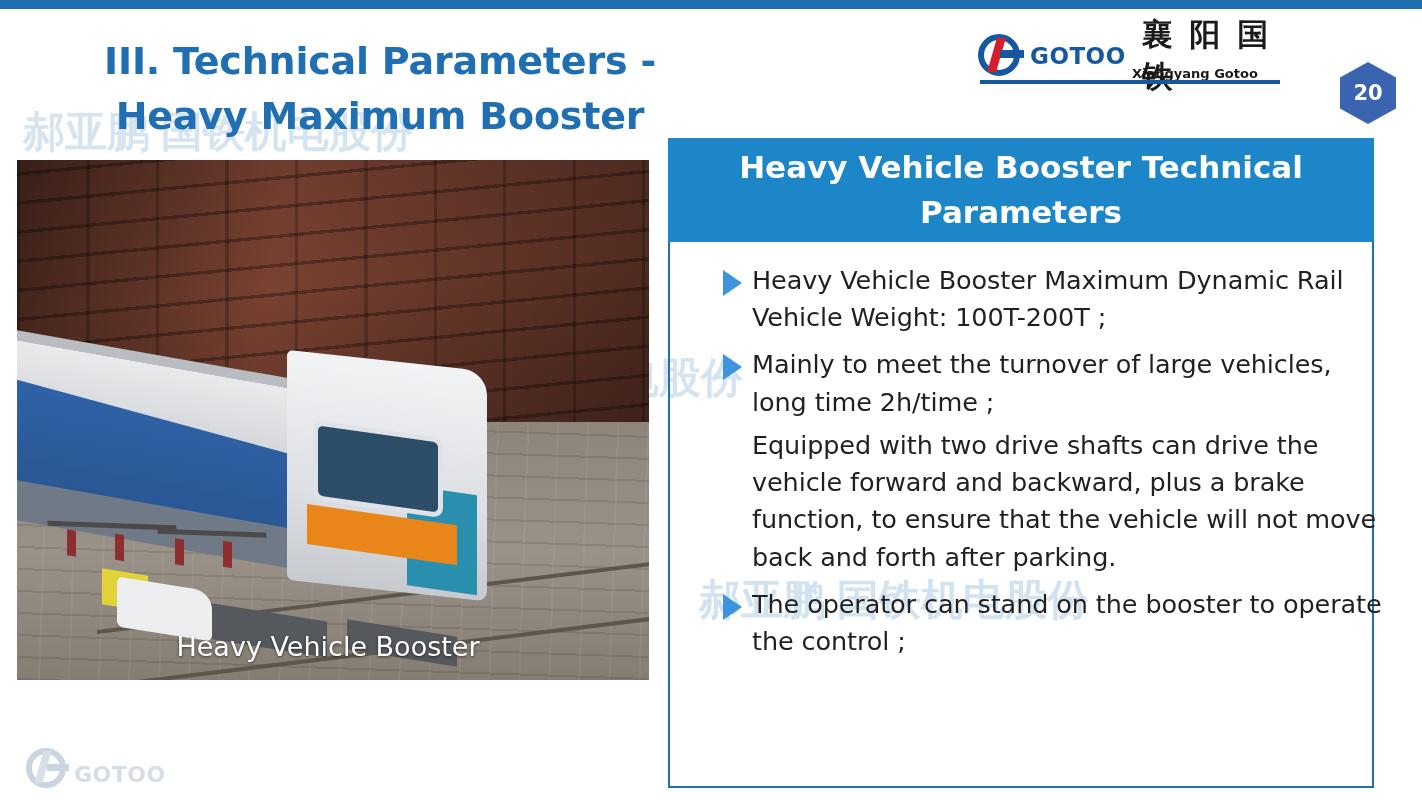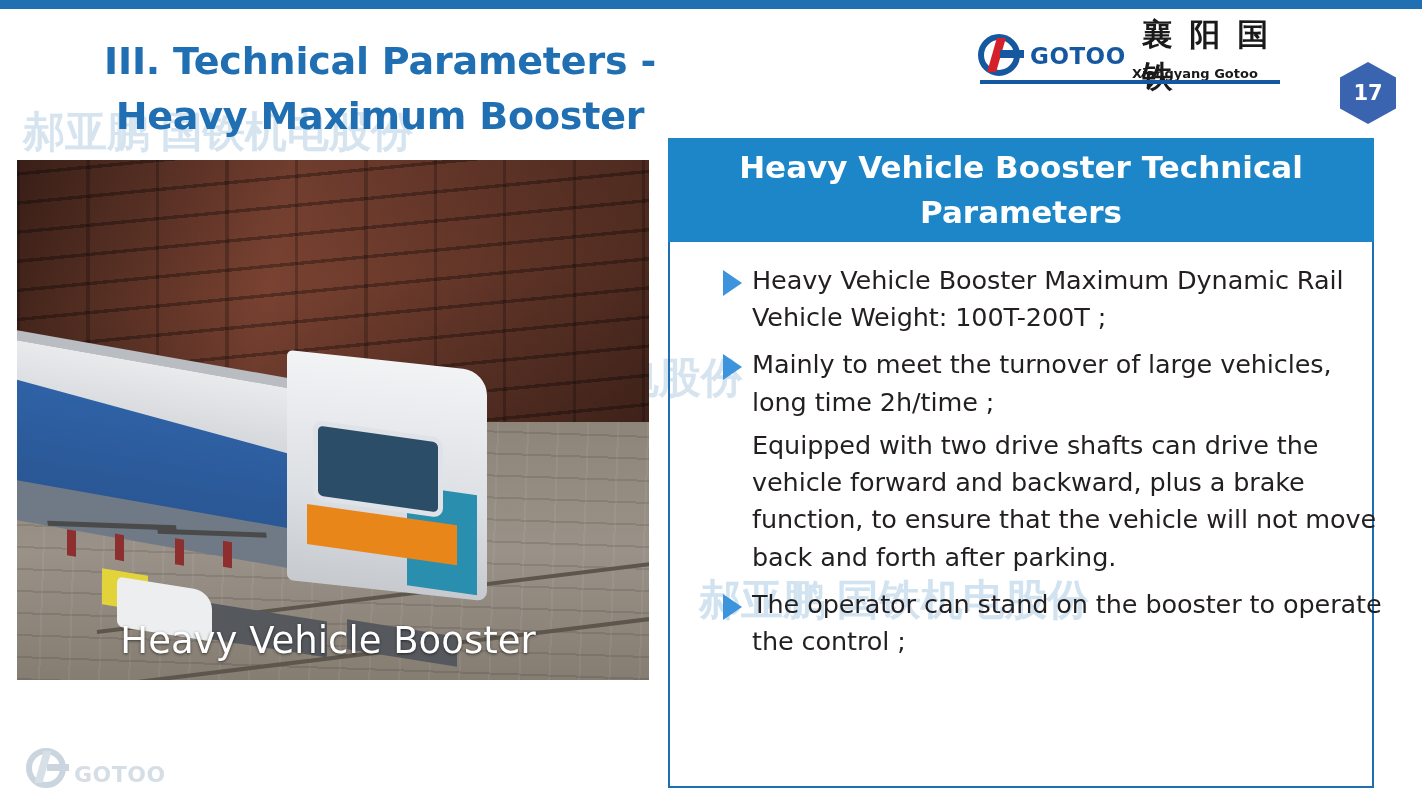--- a/index.html
+++ b/index.html
@@ -291,21 +291,21 @@
   .b2 { left: 330px; top: 468px; width: 110px; height: 30px; transform: skewY(9deg); }
   .photo-caption {
     position: absolute;
     left: 0; bottom: 18px;
     width: 632px;
     text-align: center;
     padding-right: 10px;
     box-sizing: border-box;
     color: #ffffff;
     font-family: "DejaVu Sans", sans-serif;
-    font-size: 37px;
+    font-size: 27px;
     text-shadow: 0 1px 3px rgba(0,0,0,.6);
   }
   
   .panel {
     position: absolute;
     left: 668px; top: 138px;
     width: 706px; height: 650px;
     border: 2px solid #1F6FB2;
     box-sizing: border-box;
     background: transparent;
@@ -421,21 +421,21 @@
       <div class="bar"></div>
     </div>
     <div class="logo-text-en">GOTOO</div>
     <div class="logo-cn">襄 阳 国 铁</div>
     <div class="logo-sub">Xiangyang Gotoo</div>
   </div>
   <div class="logo-underline"></div>
 
   <div class="page-badge">
     <div class="hex"></div>
-    <div class="num">17</div>
+    <div class="num">20</div>
   </div>
 
   <div class="photo">
     <div class="brick"></div>
     <div class="brick-shadow"></div>
     <div class="ground"></div>
     <div class="rail rail-a"></div>
     <div class="rail rail-b"></div>
 
     <div class="loco">

